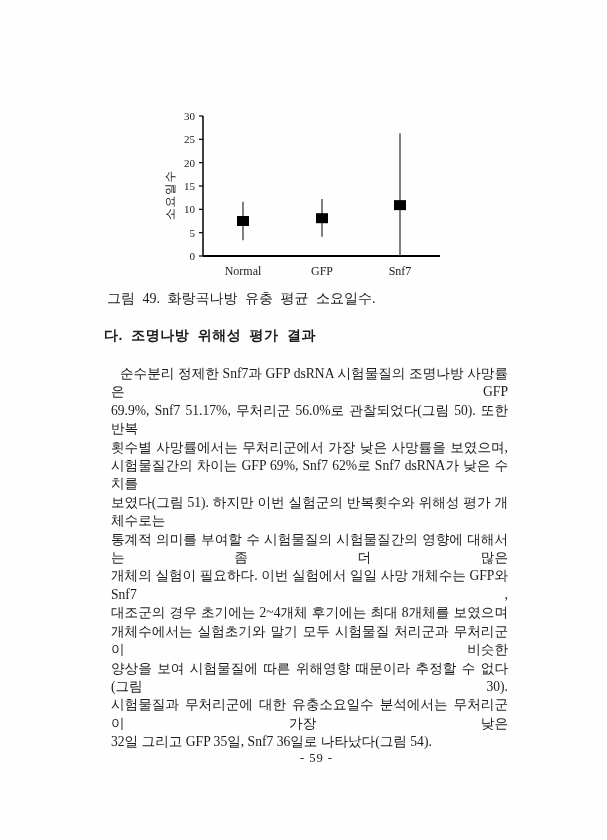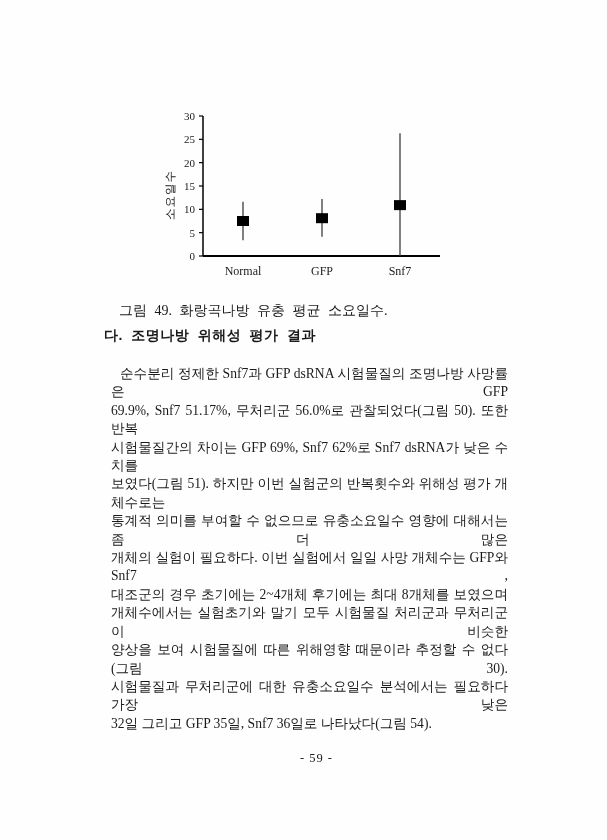--- a/index.html
+++ b/index.html
@@ -16,21 +16,21 @@
     position: absolute;
     left: 158px;
     top: 96px;
     width: 300px;
     height: 192px;
   }
   .caption {
     position: absolute;
     left: 103px;
     top: 287px;
-    margin: 16px;
+    margin: 4px;
     font-size: 14px;
     line-height: 15px;
     word-spacing: 4px;
     white-space: nowrap;
   }
   .heading {
     position: absolute;
     left: 104px;
     top: 327px;
     margin: 0;
@@ -105,26 +105,27 @@
         <text x="242" y="179" text-anchor="middle" font-size="12">Snf7</text>
       </svg></div>
 
   <p class="caption">그림 49. 화랑곡나방 유충 평균 소요일수.</p>
 
   <h3 class="heading">다. 조명나방 위해성 평가 결과</h3>
 
   <div class="paragraph">
     <div class="pline indent">순수분리 정제한 Snf7과 GFP dsRNA 시험물질의 조명나방 사망률은 GFP</div>
     <div class="pline">69.9%, Snf7 51.17%, 무처리군 56.0%로 관찰되었다(그림 50). 또한 반복</div>
+    <div class="pline">횟수별 사망률에서는 무처리군에서 가장 낮은 사망률을 보였으며,</div>
     <div class="pline">시험물질간의 차이는 GFP 69%, Snf7 62%로 Snf7 dsRNA가 낮은 수치를</div>
     <div class="pline">보였다(그림 51). 하지만 이번 실험군의 반복횟수와 위해성 평가 개체수로는</div>
-    <div class="pline">통계적 의미를 부여할 수 없으므로 유충소요일수 영향에 대해서는 좀 더 많은</div>
+    <div class="pline">통계적 의미를 부여할 수 시험물질의 시험물질간의 영향에 대해서는 좀 더 많은</div>
     <div class="pline">개체의 실험이 필요하다. 이번 실험에서 일일 사망 개체수는 GFP와 Snf7 ,</div>
     <div class="pline">대조군의 경우 초기에는 2~4개체 후기에는 최대 8개체를 보였으며</div>
     <div class="pline">개체수에서는 실험초기와 말기 모두 시험물질 처리군과 무처리군이 비슷한</div>
     <div class="pline">양상을 보여 시험물질에 따른 위해영향 때문이라 추정할 수 없다(그림 30).</div>
-    <div class="pline">시험물질과 무처리군에 대한 유충소요일수 분석에서는 필요하다 가장 낮은</div>
+    <div class="pline">시험물질과 무처리군에 대한 유충소요일수 분석에서는 무처리군이 가장 낮은</div>
     <div class="pline last">32일 그리고 GFP 35일, Snf7 36일로 나타났다(그림 54).</div>
   </div>
 
   <div class="page-number">- 59 -</div>
 
 </div>
 
 </body></html>

